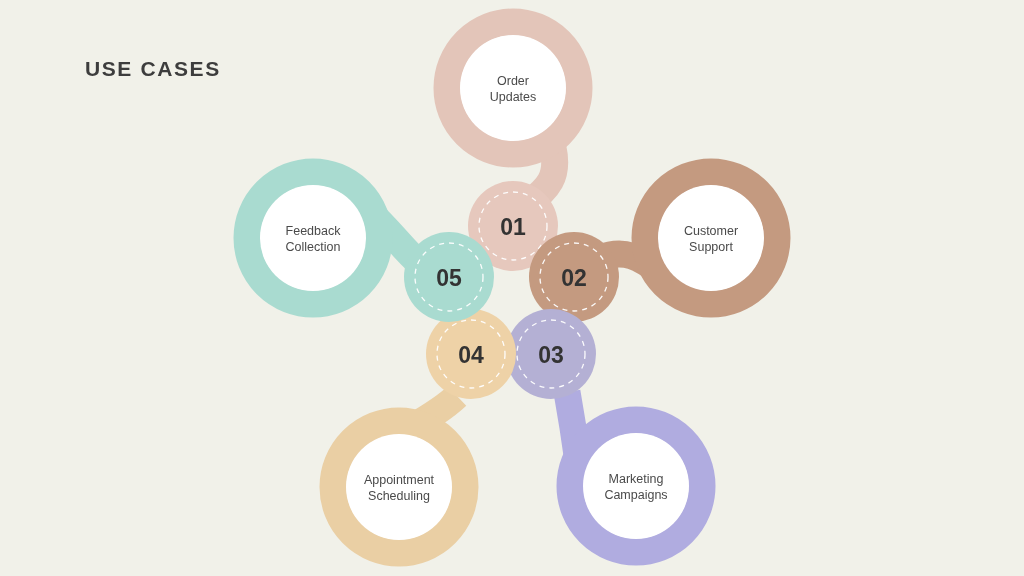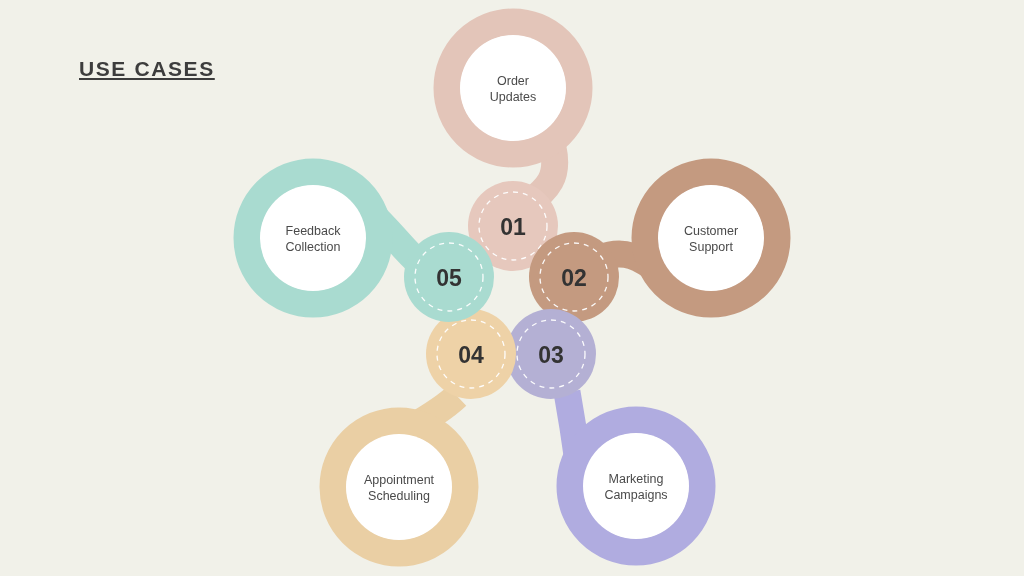--- a/index.html
+++ b/index.html
@@ -15,29 +15,28 @@
     position: relative;
   }
   #slide {
     position: relative;
     width: 1024px;
     height: 576px;
     background: #f1f1e9;
   }
   #page-title {
     position: absolute;
-    left: 79px;
+    left: 85px;
     top: 57px;
     font-size: 21px;
     font-weight: bold;
     letter-spacing: 1.6px;
     color: #3d3d3d;
     font-family: "Liberation Sans", sans-serif;
     white-space: nowrap;
-    text-decoration: underline;
   }
   #diagram {
     position: absolute;
     left: 0;
     top: 0;
     width: 1024px;
     height: 576px;
   }
   .node-label {
     font-family: "Liberation Sans", sans-serif;

